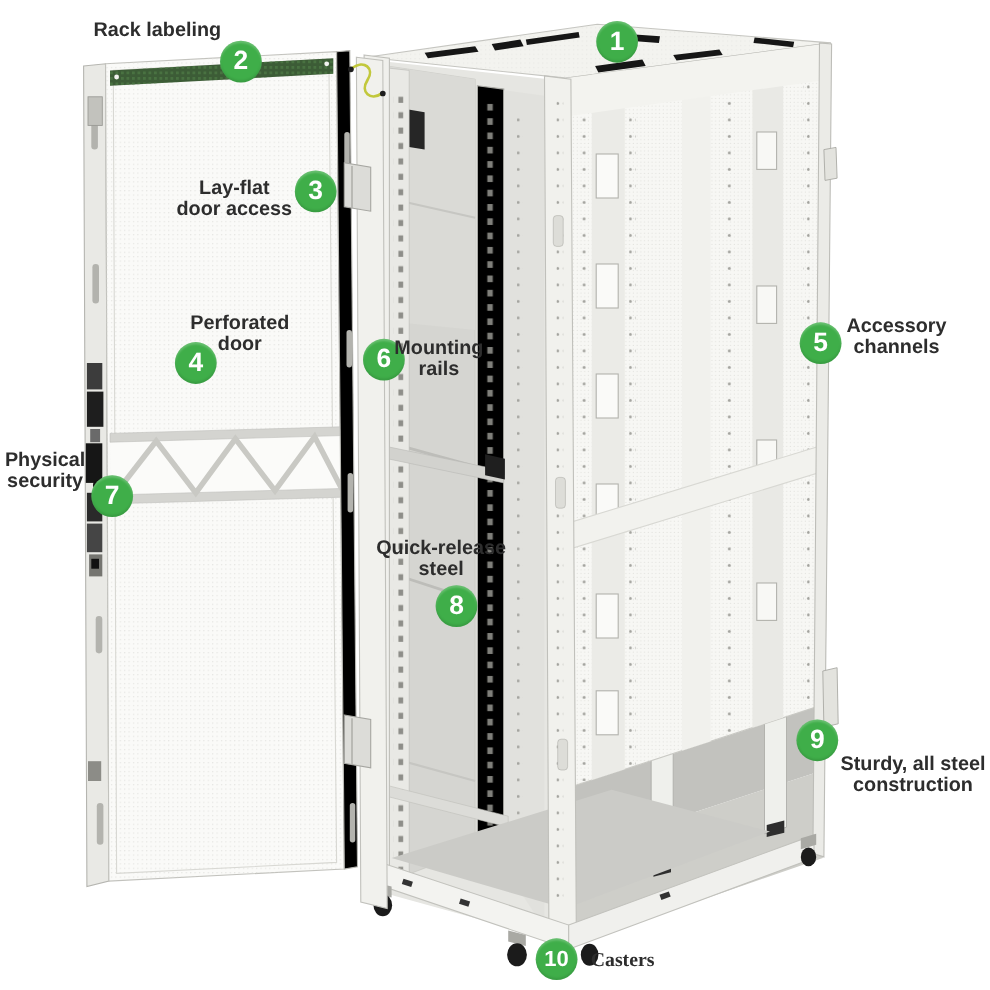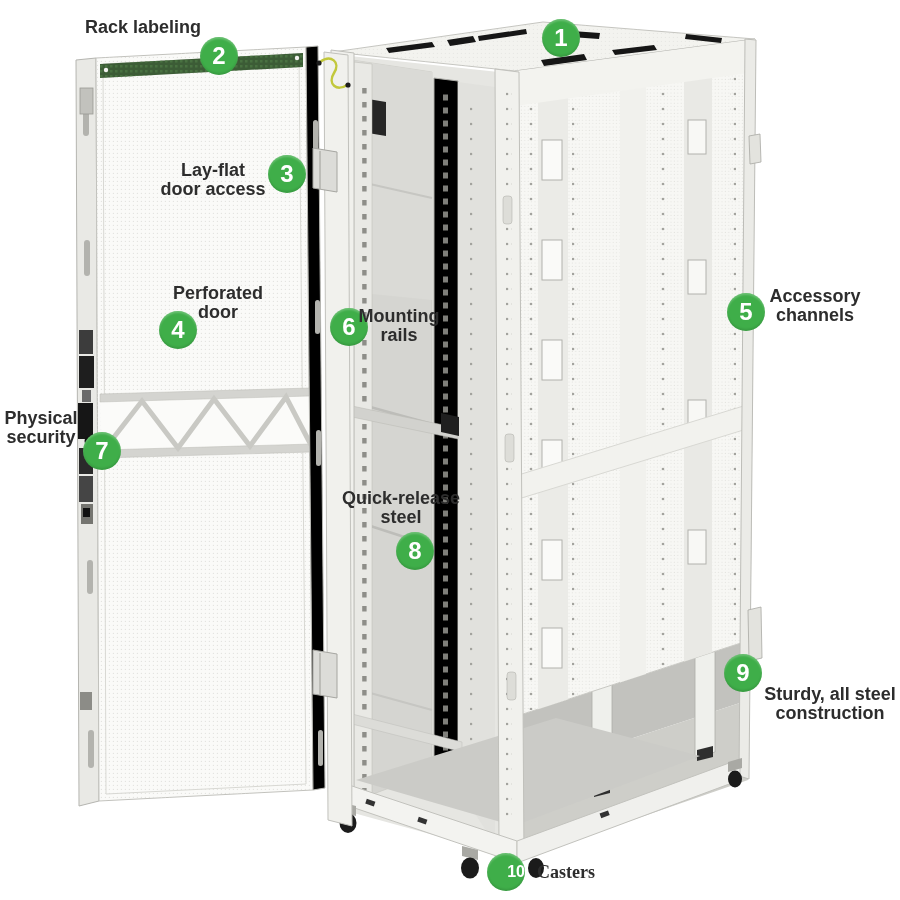--- a/index.html
+++ b/index.html
@@ -11,21 +11,21 @@
   .stage{position:relative;width:900px;height:900px;background:#fff;overflow:hidden;
          font-family:"Liberation Sans",sans-serif;}
   .stage svg{position:absolute;left:0;top:0;}
   .lbl{position:absolute;font-weight:bold;font-size:18px;line-height:19px;
        color:var(--label-text);white-space:pre-line;}
   .ctr{text-align:center;}
   .badge{position:absolute;width:38px;height:38px;border-radius:50%;
          background:var(--badge-green);color:var(--badge-text);
          font-weight:bold;font-size:24px;line-height:38px;text-align:center;
          box-shadow:inset 0 -2px 2px rgba(0,0,0,.10), inset 0 2px 2px rgba(255,255,255,.22);}
-  .badge.two{font-size:16px;text-align:right;}
+  .badge.two{font-size:20px;}
 </style>
 </head>
 <body>
 
 <div class="stage">
 
 <svg width="900" height="900" viewBox="0 0 900 900">
   <defs>
     <pattern id="perf" width="4" height="4" patternUnits="userSpaceOnUse">
       <circle cx="1.4" cy="1.4" r="0.62" fill="#dededa"></circle>

